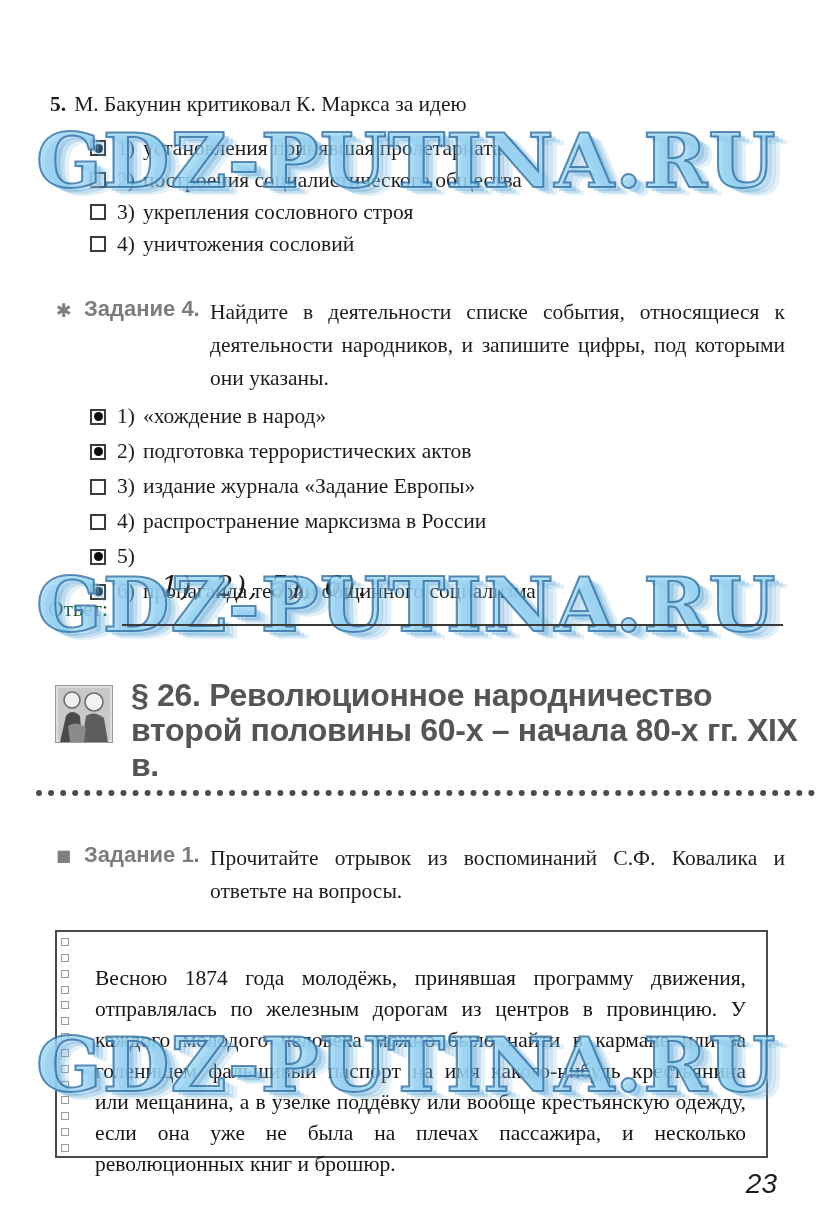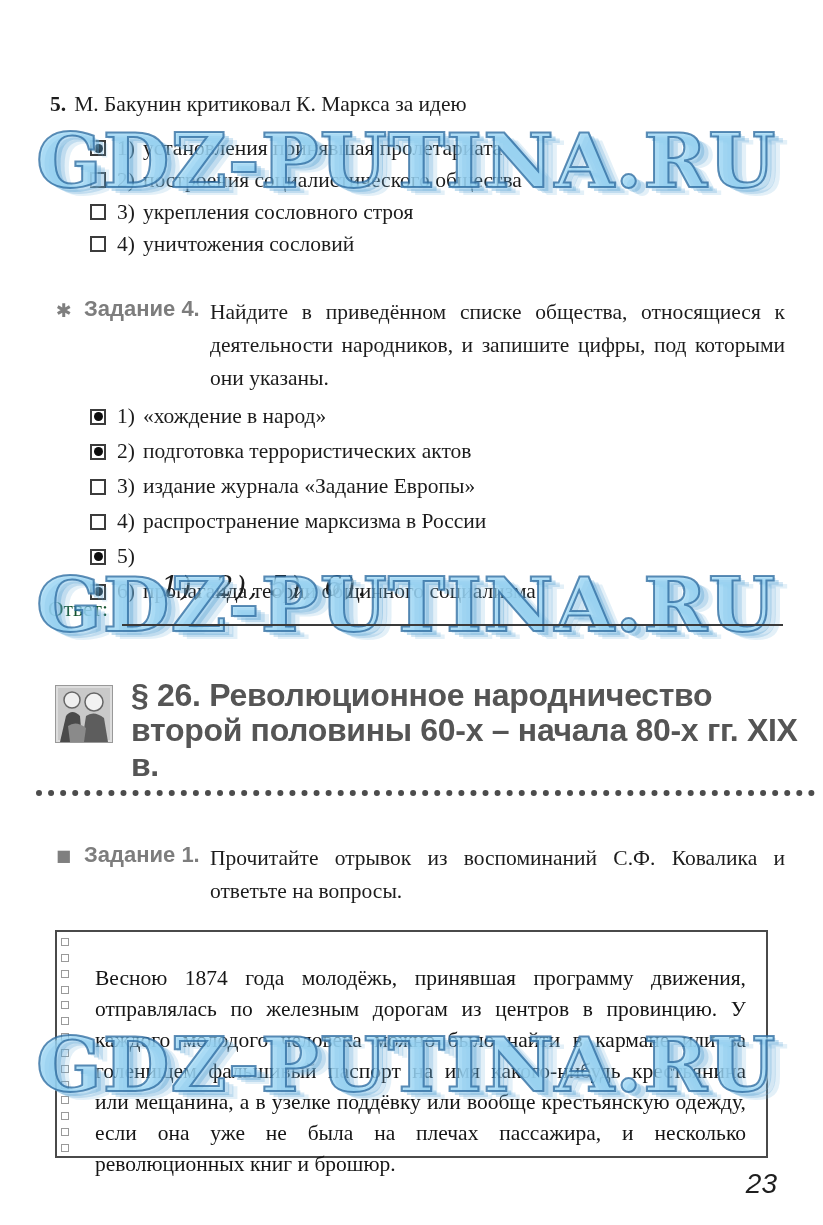--- a/index.html
+++ b/index.html
@@ -177,21 +177,21 @@
         <span class="checkbox"></span>
         <span class="opt-num">4)</span>
         <span>уничтожения сословий</span>
       </div>
     </div>
   </div>
 
   <div class="task task4">
     <span class="task-marker">✱</span>
     <span class="task-label">Задание 4.</span>
-    <div class="task-text">Найдите в приведённом списке общества, относящиеся к деятельности народников, и запишите цифры, под которыми они указаны.</div>
+    <div class="task-text">Найдите в деятельности списке события, относящиеся к деятельности народников, и запишите цифры, под которыми они указаны.</div>
   </div>
 
   <div class="opts4">
     <div class="opt-row">
       <span class="checkbox checked"></span>
       <span class="opt-num">1)</span>
       <span>«хождение в народ»</span>
     </div>
     <div class="opt-row">
       <span class="checkbox checked"></span>

